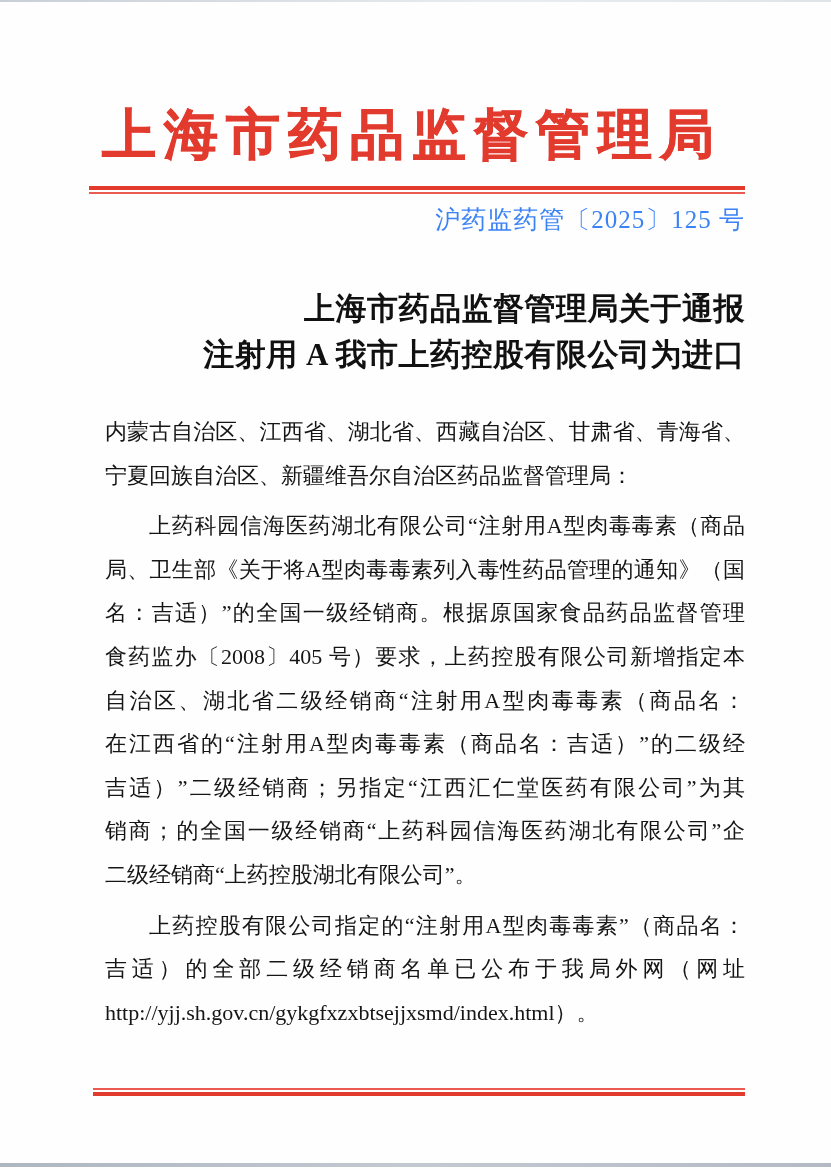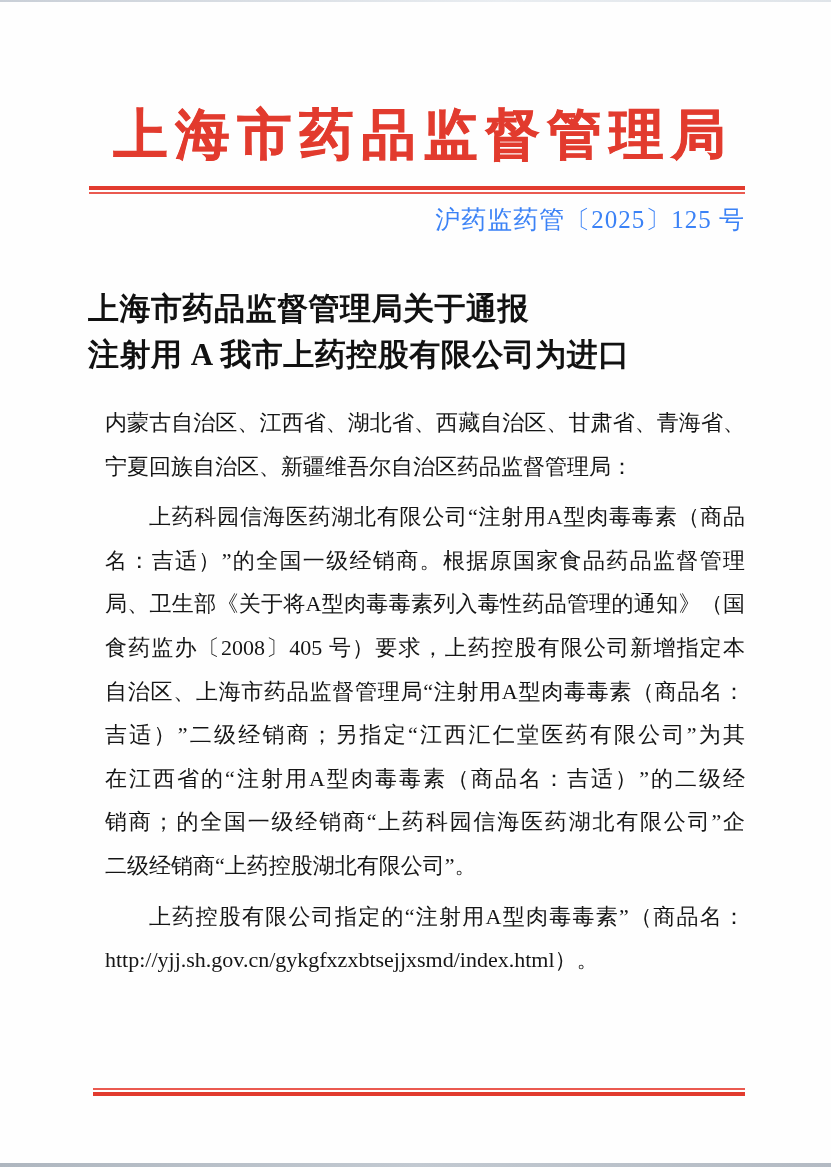--- a/index.html
+++ b/index.html
@@ -15,21 +15,20 @@
 
   
   .edge-top { position: absolute; top: 0; left: 0; width: 100%; height: 2px;
               background: linear-gradient(to right, #c9cfd7, #e9edf1 60%, #dfe4e9); }
   .edge-bottom { position: absolute; top: 1163px; left: 0; width: 100%; height: 4px;
                  background: linear-gradient(to right, #aeb6bf, #c2c9d1 50%, #b3bac3); }
 
   
   .org-name {
     position: absolute; top: 104px; left: 88px; width: 657px;
-    text-align: center;
     font-size: 54px; line-height: 62px;
     font-weight: bold;
     color: var(--red);
     letter-spacing: 8px; text-indent: 14px;
     -webkit-text-stroke: 0.8px var(--red);
     white-space: nowrap;
   }
   .rule { position: absolute; left: 89px; width: 656px; }
   .rule-top { top: 186px; }
   .rule-top .bar1 { height: 4px; background: var(--red); }
@@ -43,29 +42,29 @@
   .doc-number {
     position: absolute; top: 202px; right: 86px;
     font-size: 25px; line-height: 36px;
     letter-spacing: 1px;
     color: #3b82f6;
     white-space: nowrap;
   }
 
   .doc-title {
     position: absolute; top: 286px; left: 88px; width: 657px;
-    text-align: left;
+    text-align: right;
     font-size: 31px; line-height: 46px;
     font-weight: bold;
     color: #111;
     letter-spacing: 0.5px;
   }
 
   .doc-body {
-    position: absolute; top: 401px; left: 105px; width: 640px;
+    position: absolute; top: 410px; left: 105px; width: 640px;
     font-size: 22px; line-height: 43.6px;
     color: #151515;
   }
   .para { margin: 0; }
   .para + .para { margin-top: 7px; }
   .line { width: 100%; white-space: nowrap; }
   .line.fill { text-align: justify; text-align-last: justify; white-space: normal; }
   .para.indent .line:first-child { text-indent: 44px; }
 </style>
 </head>
@@ -90,31 +89,32 @@
     <div>注射用 A 我市上药控股有限公司为进口</div>
   </div>
 
   <div class="doc-body" id="doc-body">
       <div class="para">
         <div class="line fill">内蒙古自治区、江西省、湖北省、西藏自治区、甘肃省、青海省、</div>
         <div class="line">宁夏回族自治区、新疆维吾尔自治区药品监督管理局：</div>
       </div>
       <div class="para indent">
         <div class="line fill">上药科园信海医药湖北有限公司“注射用A型肉毒毒素（商品</div>
+        <div class="line fill">局、卫生部《关于将A型肉毒毒素列入毒性药品管理的通知》（国</div>
         <div class="line fill">名：吉适）”的全国一级经销商。根据原国家食品药品监督管理</div>
-        <div class="line fill">局、卫生部《关于将A型肉毒毒素列入毒性药品管理的通知》（国</div>
         <div class="line fill">食药监办〔2008〕405 号）要求，上药控股有限公司新增指定本</div>
-        <div class="line fill">自治区、上海市药品监督管理局“注射用A型肉毒毒素（商品名：</div>
+        <div class="line fill">自治区、湖北省二级经销商“注射用A型肉毒毒素（商品名：</div>
+        <div class="line fill">在江西省的“注射用A型肉毒毒素（商品名：吉适）”的二级经</div>
         <div class="line fill">吉适）”二级经销商；另指定“江西汇仁堂医药有限公司”为其</div>
-        <div class="line fill">在江西省的“注射用A型肉毒毒素（商品名：吉适）”的二级经</div>
         <div class="line fill">销商；的全国一级经销商“上药科园信海医药湖北有限公司”企</div>
         <div class="line">二级经销商“上药控股湖北有限公司”。</div>
       </div>
       <div class="para indent">
         <div class="line fill">上药控股有限公司指定的“注射用A型肉毒毒素”（商品名：</div>
+        <div class="line fill">吉适）的全部二级经销商名单已公布于我局外网（网址</div>
         <div class="line">http://yjj.sh.gov.cn/gykgfxzxbtsejjxsmd/index.html）。</div>
       </div>
     </div>
 
   <div class="rule rule-bottom">
     <div class="bar1"></div>
     <div class="gap"></div>
     <div class="bar2"></div>
   </div>
 

